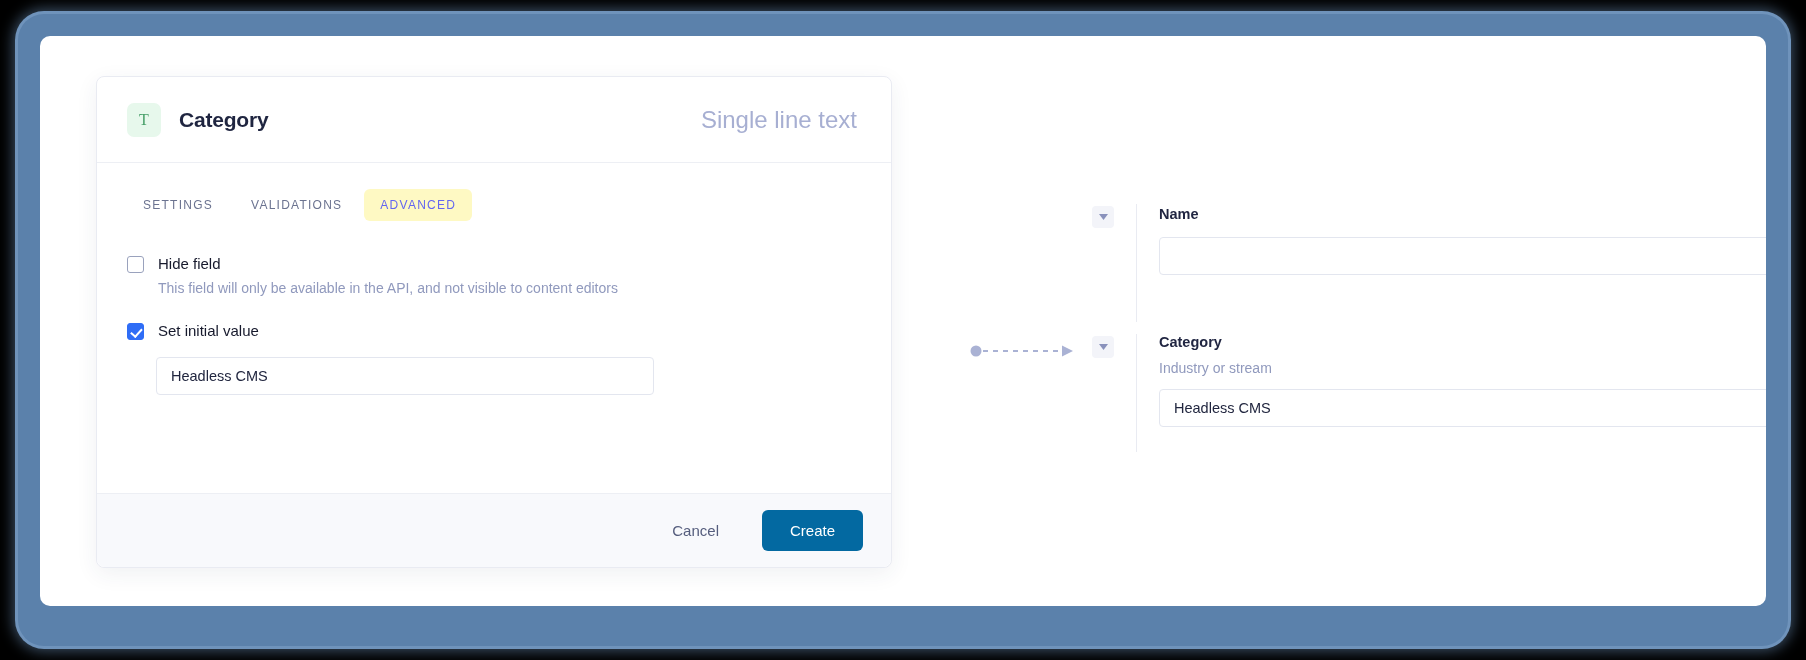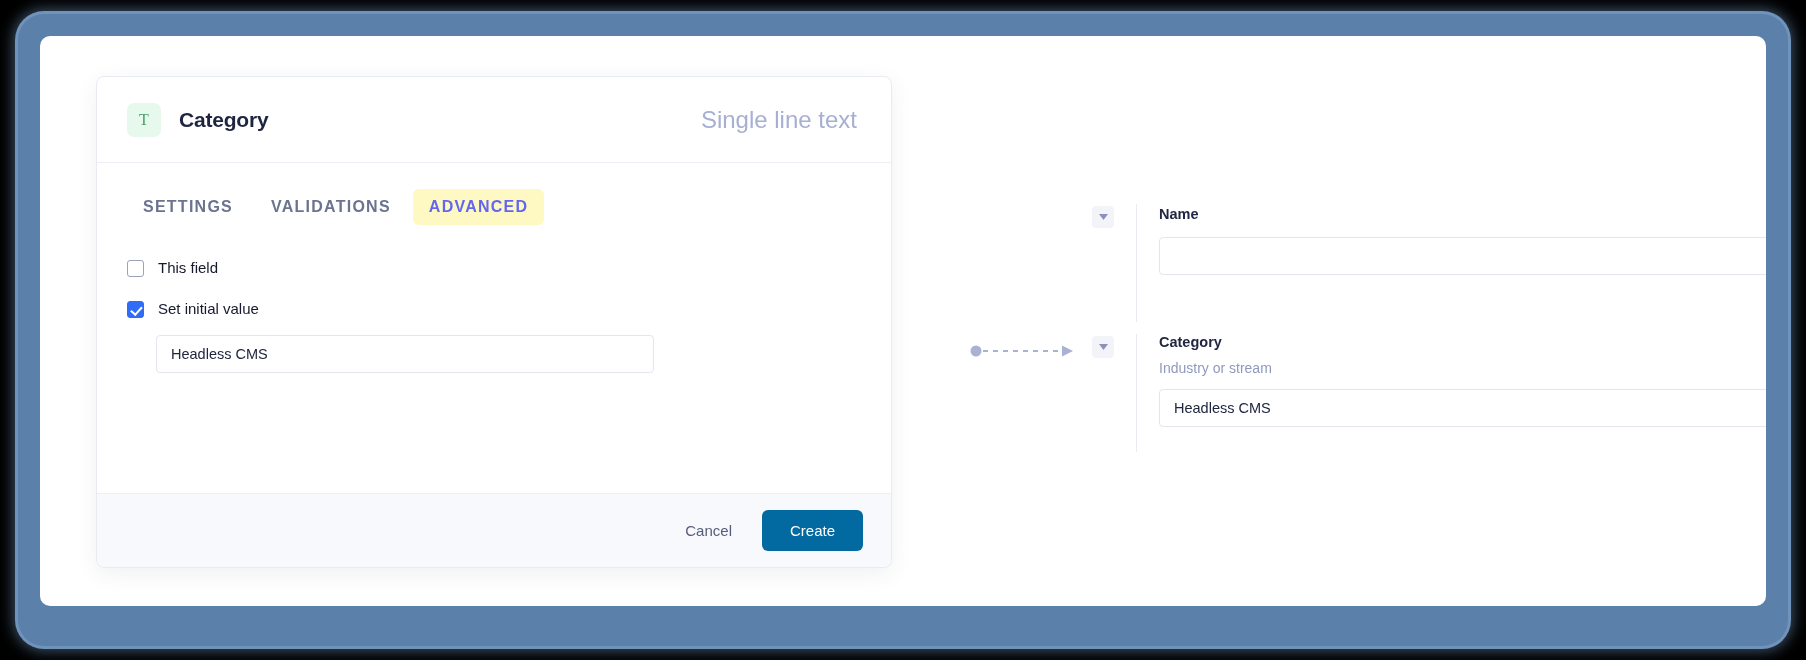--- a/index.html
+++ b/index.html
@@ -80,23 +80,23 @@
     flex: 1;
     padding: 26px 30px 0 30px;
   }
   #tabs {
     display: flex;
     align-items: center;
     gap: 6px;
     margin-bottom: 34px;
   }
   .tab {
-    font-size: 16px;
+    font-size: 12px;
     letter-spacing: 1.25px;
-    font-weight: 700;
+    font-weight: 400;
     color: #6b7390;
     padding: 9px 16px;
     border-radius: 6px;
     background: transparent;
     cursor: pointer;
     user-select: none;
   }
   .tab.active {
     background: #fef9c3;
     color: #6366f1;
@@ -159,21 +159,21 @@
 
   
   #modal-footer {
     height: 74px;
     background: #f8f9fc;
     border-top: 1px solid #edeff4;
     display: flex;
     align-items: center;
     justify-content: flex-end;
     padding-right: 28px;
-    gap: 14px;
+    gap: 27px;
     flex: none;
     border-radius: 0 0 8px 8px;
   }
   #cancel-button {
     font-size: 15px;
     color: #555d7d;
     background: none;
     border: none;
     padding: 10px 16px;
     cursor: pointer;
@@ -285,22 +285,23 @@
 
         <div id="tabs">
           <div class="tab">SETTINGS</div>
           <div class="tab">VALIDATIONS</div>
           <div class="tab active">ADVANCED</div>
         </div>
 
         <div class="group">
           <div class="opt-row">
             <div class="cbox"></div>
-            <div class="opt-label">This field</div>
+            <div class="opt-label">Hide field</div>
           </div>
+          <div class="opt-help">This field will only be available in the API, and not visible to content editors</div>
         </div>
 
         <div class="group">
           <div class="opt-row">
             <div class="cbox checked"></div>
             <div class="opt-label">Set initial value</div>
           </div>
           <input id="initial-value-input" type="text" value="Headless CMS" style="">
         </div>
 

